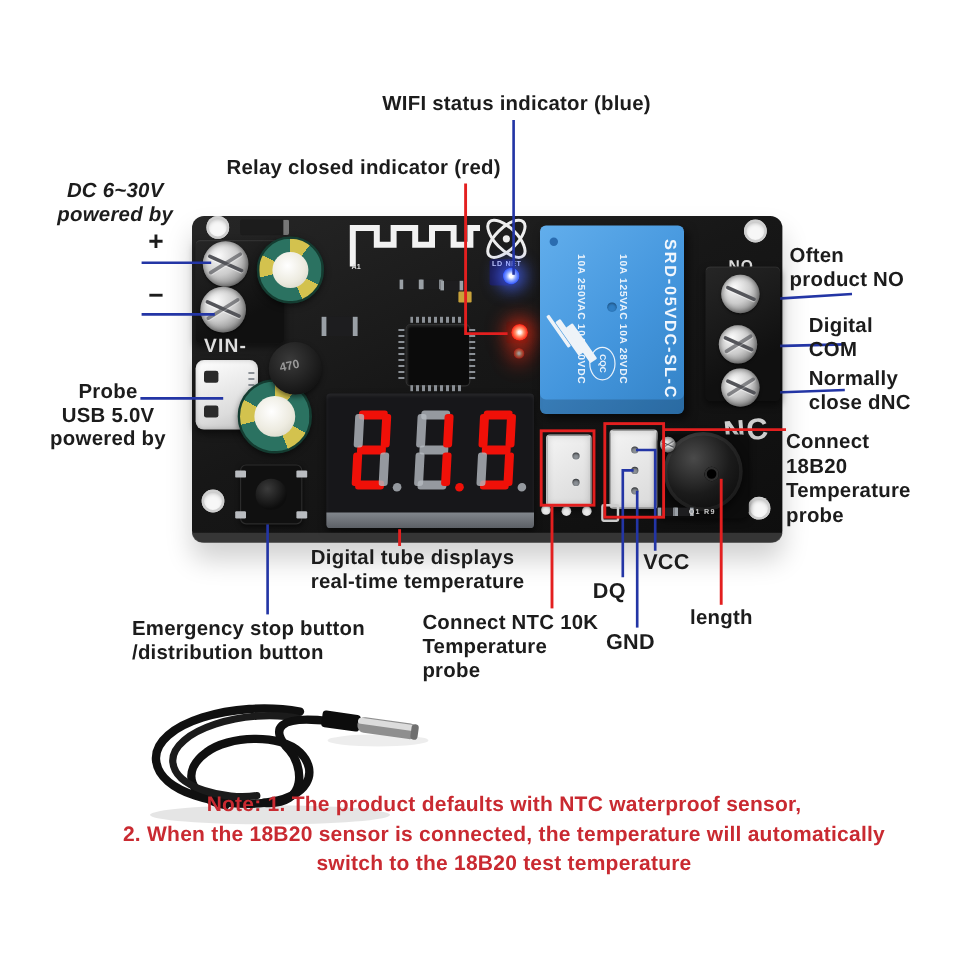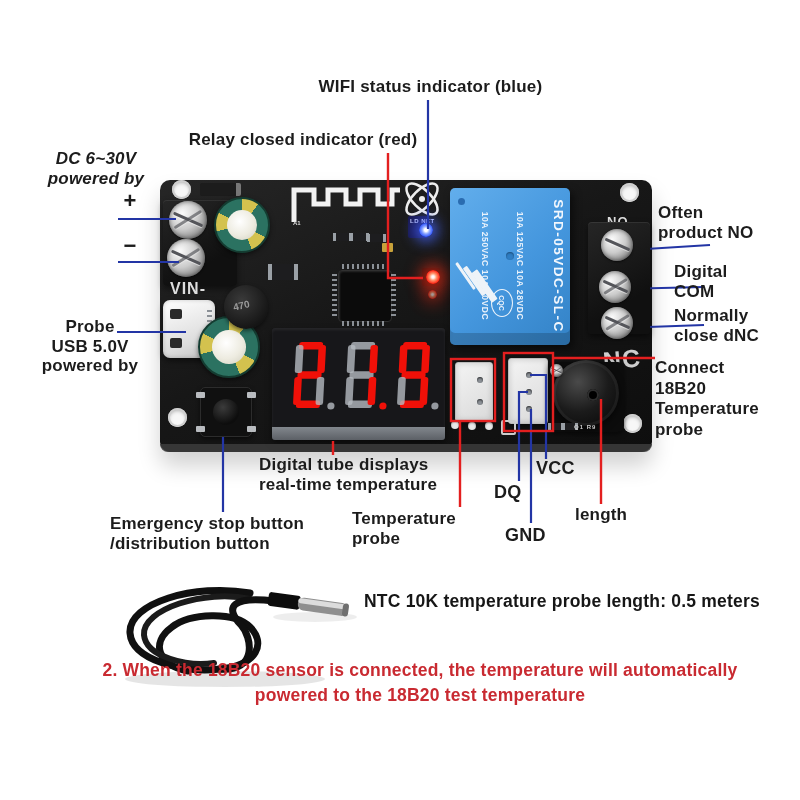--- a/index.html
+++ b/index.html
@@ -334,30 +334,31 @@
   </div>
   <div class="lbl" style="left:259px;top:455px;">
     <div>Digital tube displays</div>
     <div>real-time temperature</div>
   </div>
   <div class="lbl" style="left:110px;top:514px;">
     <div>Emergency stop button</div>
     <div>/distribution button</div>
   </div>
   <div class="lbl" style="left:352px;top:509px;line-height:20px;">
+    <div>Connect NTC 10K</div>
     <div>Temperature</div>
     <div>probe</div>
   </div>
   <div class="lbl" style="left:494px;top:483px;font-size:18px;">DQ</div>
   <div class="lbl" style="left:536px;top:459px;font-size:18px;">VCC</div>
   <div class="lbl" style="left:505px;top:526px;font-size:18px;">GND</div>
   <div class="lbl" style="left:575px;top:505px;">length</div>
 
   <div class="specs" style="left:364px;top:590px;">
-    <div>NTC 10K temperature probe length: 0.5 meters</div>
   </div>
 
   <div class="red-note" style="left:90px;top:658px;width:660px;">
+    <div>Note: 1. The product defaults with NTC waterproof sensor,</div>
     <div>2. When the 18B20 sensor is connected, the temperature will automatically</div>
-    <div>powered to the 18B20 test temperature</div>
+    <div>switch to the 18B20 test temperature</div>
   </div>
 
 </div>
 
 </body></html>

